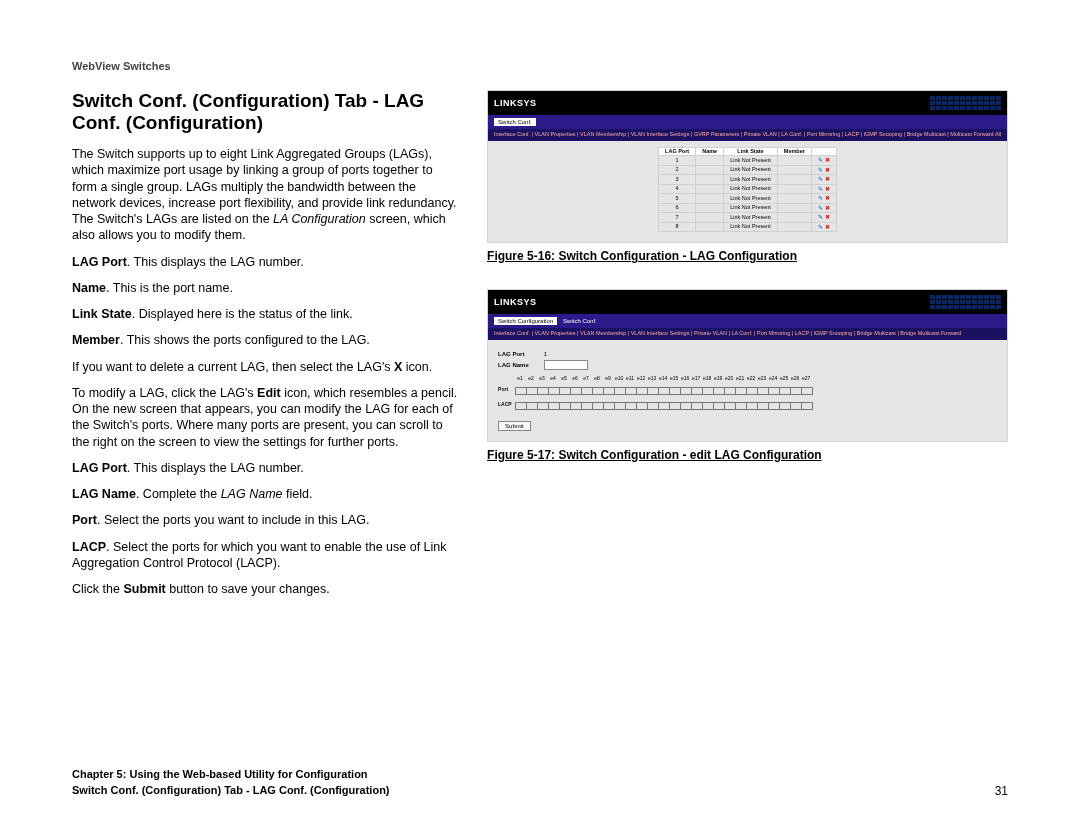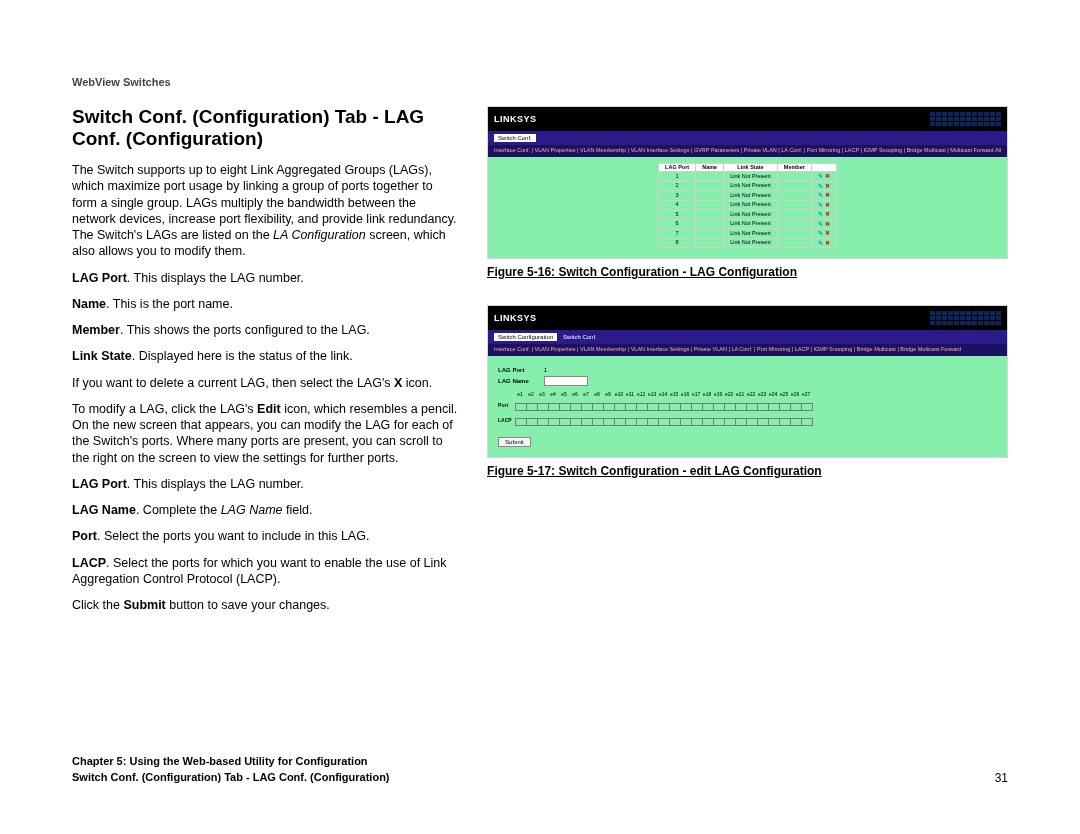--- a/index.html
+++ b/index.html
@@ -5,21 +5,21 @@
   body {
     margin: 0;
     padding: 0;
     font-family: Arial, Helvetica, sans-serif;
     font-size: 12.5px;
     color: #000;
     background: #fff;
     width: 1080px;
   }
   .page {
-    padding: 76px 72px 30px 72px;
+    padding: 60px 72px 30px 72px;
     box-sizing: border-box;
     position: relative;
     min-height: 834px;
   }
   .header {
     font-size: 11px;
     font-weight: bold;
     color: #444;
     margin-bottom: 18px;
   }
@@ -47,21 +47,21 @@
   .def-list .para {
     margin-bottom: 10px;
   }
   b { font-weight: bold; }
   i { font-style: italic; }
 
   
   .shot {
     border: 1px solid #d5d5d5;
     margin-bottom: 6px;
-    background: #86efac;
+    background: #e5e5e5;
     font-size: 6px;
     line-height: 1;
     overflow: hidden;
   }
   .shot-top {
     background: #000;
     display: flex;
     align-items: center;
     justify-content: space-between;
     padding: 5px 6px;
@@ -147,21 +147,21 @@
   .submit-btn {
     margin-top: 10px;
     font-size: 6px;
     padding: 1px 6px;
     border: 1px solid #888;
     background: #f7f7f7;
   }
 
   .footer {
     position: absolute;
-    bottom: 49px;
+    bottom: 36px;
     left: 72px;
     right: 72px;
     display: flex;
     justify-content: space-between;
     align-items: flex-end;
     font-size: 11px;
   }
   .footer .fl { font-weight: bold; color: #000; line-height: 1.4; }
   .footer .fr { font-weight: normal; color: #000; font-size: 12px; }
 </style>
@@ -177,22 +177,22 @@
     <div class="left-col">
       <div class="main-title">Switch Conf. (Configuration) Tab - LAG Conf. (Configuration)</div>
 
       <p class="para">
         <span>The Switch supports up to eight Link Aggregated Groups (LAGs), which maximize port usage by linking a group of ports together to form a single group. LAGs multiply the bandwidth between the network devices, increase port flexibility, and provide link redundancy. The Switch's LAGs are listed on the </span><i>LA Configuration</i><span> screen, which also allows you to modify them.</span>
       </p>
 
       <div class="def-list">
         <p class="para"><b>LAG Port</b><span>. This displays the LAG number.</span></p>
         <p class="para"><b>Name</b><span>. This is the port name.</span></p>
+        <p class="para"><b>Link State</b><span>. Displayed here is the status of the link.</span></p>
         <p class="para"><b>Member</b><span>. This shows the ports configured to the LAG.</span></p>
-        <p class="para"><b>Link State</b><span>. Displayed here is the status of the link.</span></p>
       </div>
 
       <p class="para">
         <span>If you want to delete a current LAG, then select the LAG's </span><b>X</b><span> icon.</span>
       </p>
 
       <p class="para">
         <span>To modify a LAG, click the LAG's </span><b>Edit</b><span> icon, which resembles a pencil. On the new screen that appears, you can modify the LAG for each of the Switch's ports. Where many ports are present, you can scroll to the right on the screen to view the settings for further ports.</span>
       </p>
 

